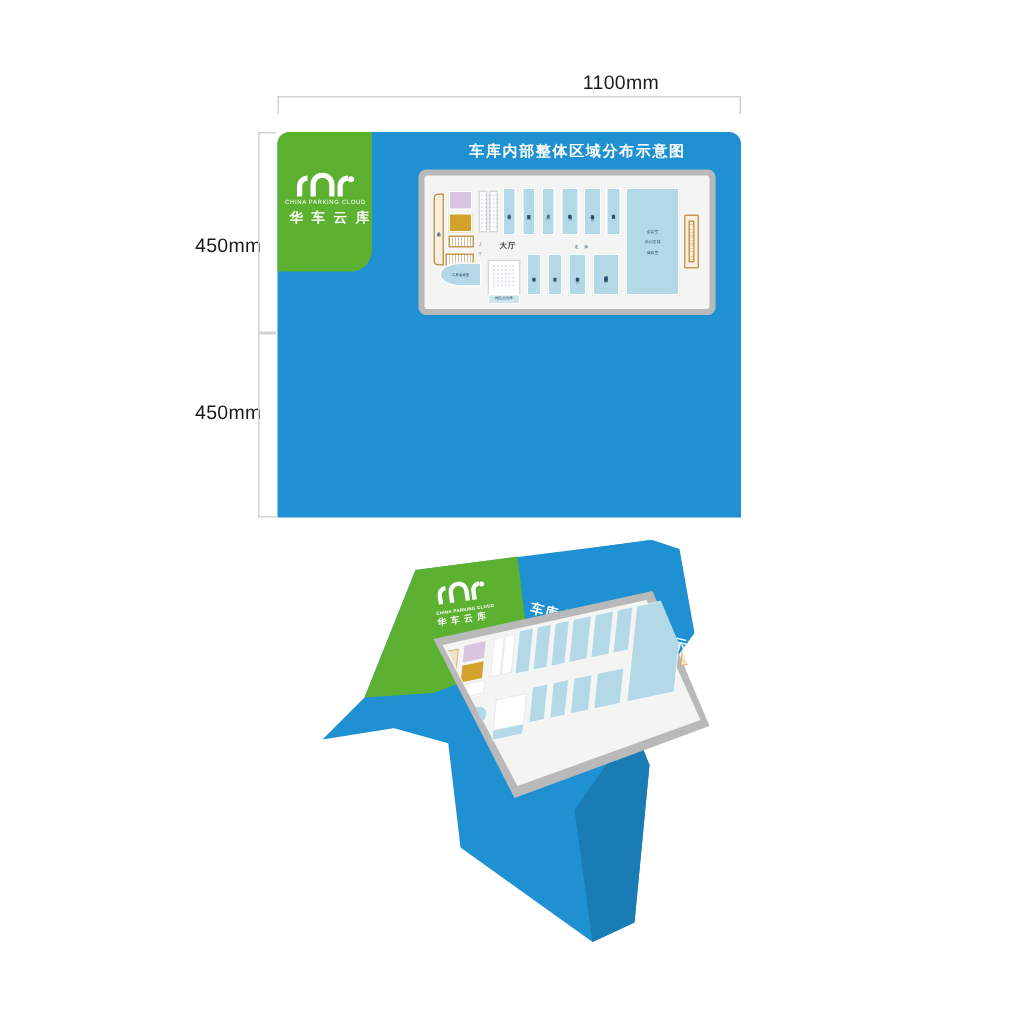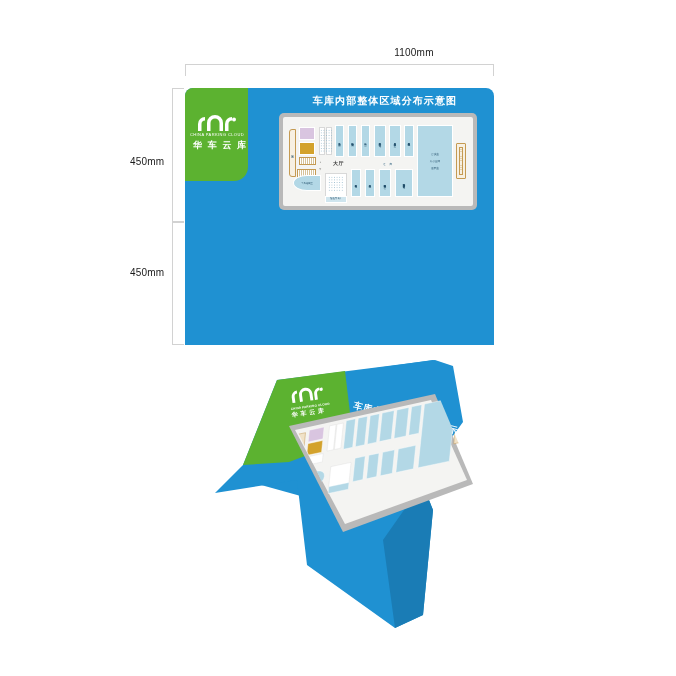--- a/index.html
+++ b/index.html
@@ -11,21 +11,21 @@
     width: 676px;
     height: 676px;
     position: relative;
     font-family: "Liberation Sans", "DejaVu Sans", sans-serif;
     overflow: hidden;
   }
 
   
   .dim-label {
     position: absolute;
-    font-size: 10px;
+    font-size: 13px;
     color: #1a1a1a;
     letter-spacing: 0.2px;
     white-space: nowrap;
   }
   #dim-width-label {
     left: 0; right: 0;
     top: 47px;
     text-align: center;
     width: 676px;
     padding-left: 152px;

